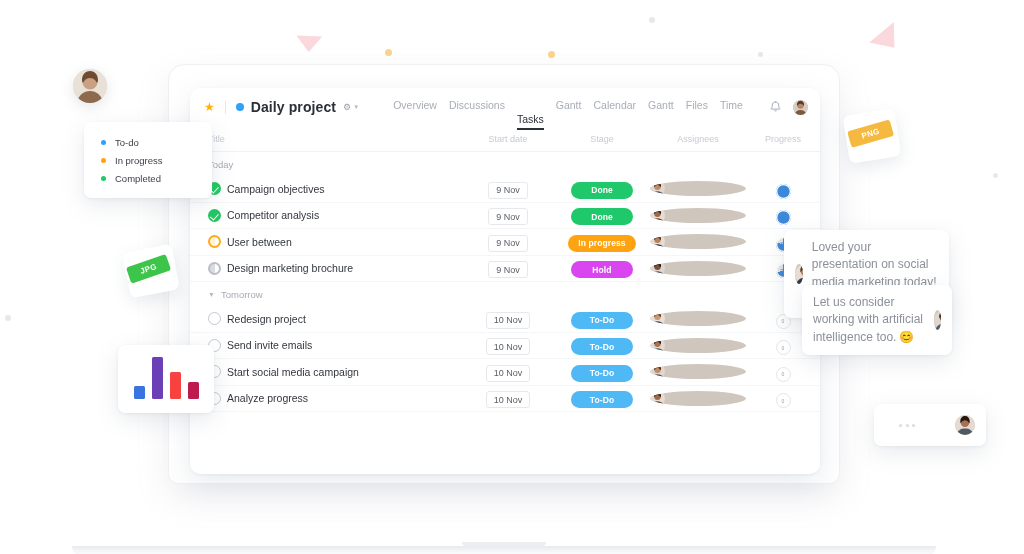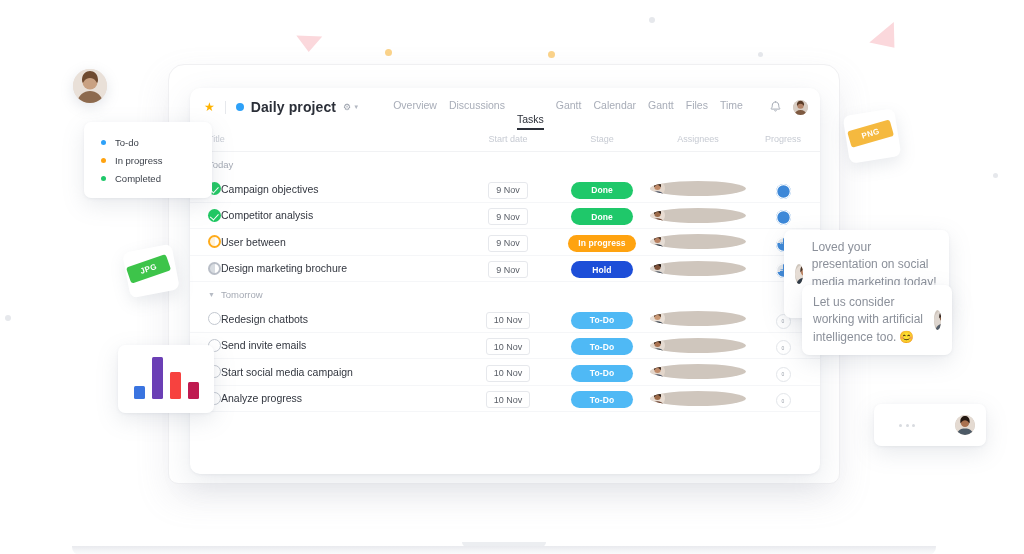--- a/index.html
+++ b/index.html
@@ -81,21 +81,21 @@
   .group-head {
     display: flex; align-items: center; gap: 6px;
     height: 24px; padding-left: 18px; font-size: 9.5px; color: #a5aab4;
   }
   .chev { font-size: 7px; color: #b6bbc4; }
 
   .row {
     display: flex; align-items: center; height: 26.5px;
     padding-left: 18px; border-bottom: 1px solid #f5f6f8;
   }
-  .row .col-title { display: flex; align-items: center; gap: 0; text-align: right; }
+  .row .col-title { display: flex; align-items: center; gap: 6px; text-align: right; }
   .task-name { font-size: 10.5px; color: #32363f; }
 
   .check { width: 13px; height: 13px; border-radius: 50%; flex: none; position: relative; }
   .check.done { background: #20C863; }
   .check.done::after {
     content: ""; position: absolute; left: 3.5px; top: 3px;
     width: 4px; height: 6.5px; border: solid #fff; border-width: 0 1.6px 1.6px 0;
     transform: rotate(42deg);
   }
   .check.progress { border: 2px solid #FFAB1A; background: linear-gradient(to right, #FFF3DC 50%, #fff 50%); }
@@ -300,41 +300,41 @@
             </span>
           </span>
           <span class="col-prog"><span class="ring" style="background: conic-gradient(rgb(61, 136, 216) 0%, rgb(61, 136, 216) 80%, rgb(227, 230, 234) 80%, rgb(227, 230, 234) 100%); box-shadow: rgb(255, 255, 255) 0px 0px 0px 1.3px inset;">80</span></span>
         </div>
         <div class="row">
           <span class="col-title">
             <span class="check hold"></span>
             <span class="task-name">Design marketing brochure</span>
           </span>
           <span class="col-date"><span class="date-pill">9 Nov</span></span>
-          <span class="col-stage"><span class="stage-pill" style="background: #1d4ed8;">Hold</span></span>
+          <span class="col-stage"><span class="stage-pill" style="background: #d946ef;">Hold</span></span>
           <span class="col-assignee">
             <span class="avatar">
               <svg width="15" height="15" viewBox="0 0 20 20" aria-hidden="true">
                 <circle cx="10" cy="10" r="10" fill="#ded6cf"></circle>
                 <path d="M1.5 20c1-4.5 4.2-6.4 8.5-6.4s7.5 1.9 8.5 6.4z" fill="#555f6b"></path>
                 <circle cx="10" cy="7.6" r="4.3" fill="#7d5138"></circle>
                 <path d="M5.3 6.4C5.3 2.9 7.4 1 10 1s4.7 1.9 4.7 5.4c0 1.2-.5 1.9-.5 1.9S12.9 5.2 10 5.2 5.8 8.3 5.8 8.3s-.5-.7-.5-1.9z" fill="#1e1410"></path>
               </svg>
             </span>
           </span>
           <span class="col-prog"><span class="ring" style="background: conic-gradient(rgb(61, 136, 216) 0%, rgb(61, 136, 216) 70%, rgb(227, 230, 234) 70%, rgb(227, 230, 234) 100%); box-shadow: rgb(255, 255, 255) 0px 0px 0px 1.3px inset;">70</span></span>
         </div>
         <div class="group-head">
           <span class="chev">▼</span>
           <span>Tomorrow</span>
         </div>
         <div class="row">
           <span class="col-title">
             <span class="check todo"></span>
-            <span class="task-name">Redesign chatbots</span>
+            <span class="task-name">Redesign project</span>
           </span>
           <span class="col-date"><span class="date-pill">10 Nov</span></span>
           <span class="col-stage"><span class="stage-pill" style="background: rgb(79, 185, 245);">To-Do</span></span>
           <span class="col-assignee">
             <span class="avatar">
               <svg width="15" height="15" viewBox="0 0 20 20" aria-hidden="true">
                 <circle cx="10" cy="10" r="10" fill="#e9dfd6"></circle>
                 <path d="M1.5 20c1-4.5 4.2-6.4 8.5-6.4s7.5 1.9 8.5 6.4z" fill="#3c4855"></path>
                 <circle cx="10" cy="7.6" r="4.3" fill="#c99874"></circle>
                 <path d="M5.3 6.4C5.3 2.9 7.4 1 10 1s4.7 1.9 4.7 5.4c0 1.2-.5 1.9-.5 1.9S12.9 5.2 10 5.2 5.8 8.3 5.8 8.3s-.5-.7-.5-1.9z" fill="#5b4230"></path>

